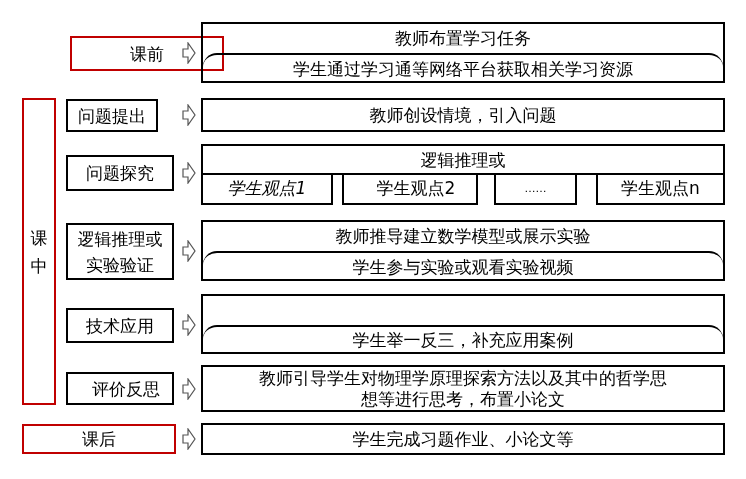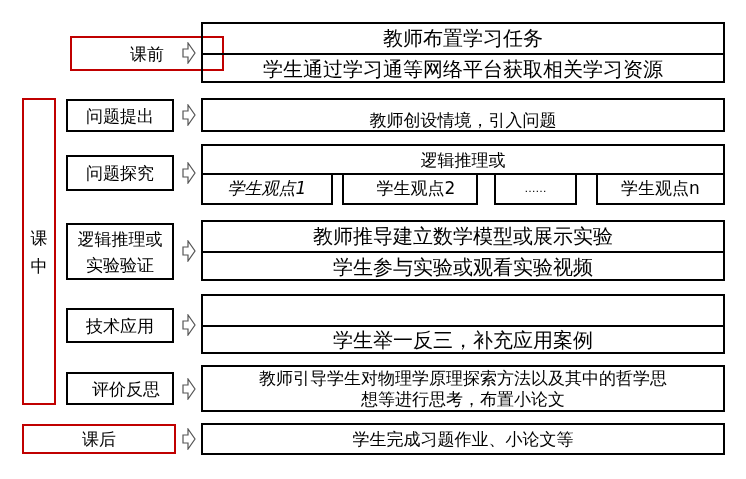--- a/index.html
+++ b/index.html
@@ -4,23 +4,23 @@
 <style>
   html, body { margin: 0; padding: 0; background: #ffffff; }
   body { width: 746px; height: 479px; position: relative; overflow: hidden;
          font-family: "DejaVu Sans", "Liberation Sans", sans-serif; color: #000; }
   .box { position: absolute; box-sizing: border-box; display: flex; align-items: center;
          justify-content: center; text-align: center; font-size: 17px; line-height: 20px; }
   .red { border: 2px solid #c00000; }
   .blk { border: 2px solid #000000; }
   .split { position: absolute; box-sizing: border-box; border: 2px solid #000; }
   .split .row { position: absolute; left: 0; right: 0; display: flex; align-items: center;
-                justify-content: center; font-size: 20px; }
+                justify-content: center; font-size: 17px; }
   .split .row.top { top: 0; }
-  .split .row.bottom { border-top: 2px solid #000; }
+  .split .row.bottom { border-top: 2px solid #000; border-radius: 14px; }
   .arrow { position: absolute; width: 14px; height: 22px; }
   .vert { flex-direction: column; line-height: 28px; }
   .sub { position: absolute; box-sizing: border-box; border: 2px solid #000; border-top: none;
          display: flex; align-items: center; justify-content: center; font-size: 17px; }
   .dots { font-size: 11px; letter-spacing: 0; }
 </style>
 </head>
 <body>
 
 <div class="box red" style="left:22px; top:36px; width:154px; height:35px;margin-left:48px;">
@@ -29,21 +29,21 @@
 
 <div class="box red vert" style="left:22px; top:98px; width:34px; height:307px;">
   <span>课</span>
   <span>中</span>
 </div>
 
 <div class="box red" style="left:22px; top:424px; width:154px; height:30px;">
   <span>课后</span>
 </div>
 
-<div class="box blk" style="left:66px; top:99px; width:108px; height:33px;">
+<div class="box blk" style="left:66px; top:99px; width:92px; height:33px;">
   <span>问题提出</span>
 </div>
 
 <div class="box blk" style="left:66px; top:155px; width:108px; height:36px;">
   <span>问题探究</span>
 </div>
 
 <div class="box blk vert" style="left:66px; top:223px; width:108px; height:57px; line-height:26px;">
   <span>逻辑推理或</span>
   <span>实验验证</span>
@@ -81,21 +81,21 @@
 
 <div class="split" style="left:201px; top:22px; width:524px; height:61px;">
   <div class="row top" style="height:29px;">
     <span>教师布置学习任务</span>
   </div>
   <div class="row bottom" style="top:29px; height:28px;">
     <span>学生通过学习通等网络平台获取相关学习资源</span>
   </div>
 </div>
 
-<div class="box blk" style="left:201px; top:98px; width:524px; height:34px;align-items:flex-end;">
+<div class="box blk" style="left:201px; top:98px; width:524px; height:34px;">
   <span>教师创设情境，引入问题</span>
 </div>
 
 <div class="box blk" style="left:201px; top:144px; width:524px; height:31px;">
   <span>逻辑推理或</span>
 </div>
 <div class="sub" style="left:201px; top:173px; width:132px; height:32px;font-style:italic;">
   <span>学生观点1</span>
 </div>
 <div class="sub" style="left:342px; top:173px; width:136px; height:32px;padding-left:12px;">

